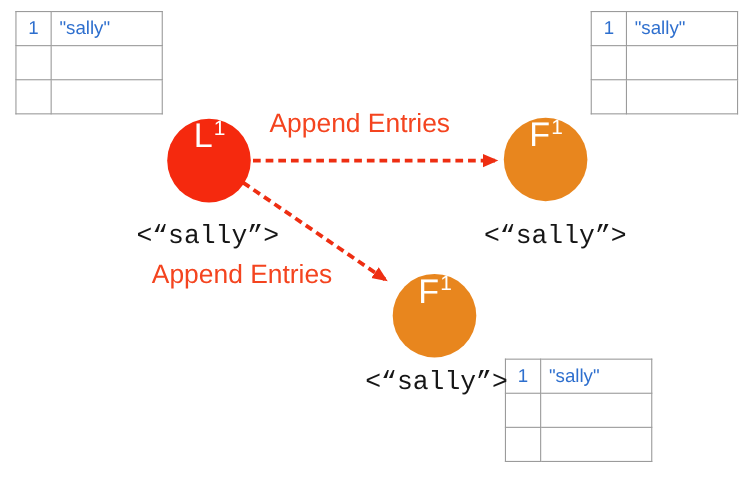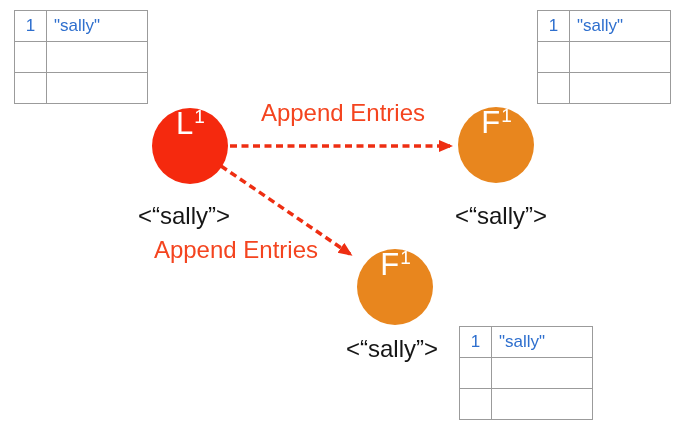--- a/index.html
+++ b/index.html
@@ -35,27 +35,27 @@
     display:flex;align-items:flex-start;justify-content:center;
     color:#fff;font-size:31px;line-height:1;
   }
   .node .sup{font-size:19px;position:relative;top:-11px;left:1px;}
   #node-leader{left:152px;top:108px;background:var(--leader);}
   #node-follower-right{left:458px;top:107px;background:var(--follower);}
   #node-follower-bottom{left:357px;top:249px;background:var(--follower);}
   
   .append-label{
     position:absolute;font-size:24px;color:var(--label-red);
-    text-align:right;white-space:nowrap;
+    text-align:left;white-space:nowrap;
   }
   #append-label-top{left:245px;top:99px;width:180px;}
   #append-label-bottom{left:138px;top:236px;width:180px;}
   .log-label{
     position:absolute;font-size:24px;color:var(--log-text);
-    text-align:center;white-space:nowrap;
+    text-align:center;white-space:nowrap;font-family:Liberation Mono, monospace;
   }
   #log-label-leader{left:124px;top:202px;width:120px;}
   #log-label-follower-right{left:440px;top:202px;width:122px;}
   #log-label-follower-bottom{left:332px;top:335px;width:120px;}
   
   svg.arrows{position:absolute;left:0;top:0;pointer-events:none;}
   .arrow-line{stroke:var(--arrow);stroke-width:3.5;stroke-dasharray:7 4.5;fill:none;}
   .arrow-head{fill:var(--arrow);}
 </style>
 </head>

